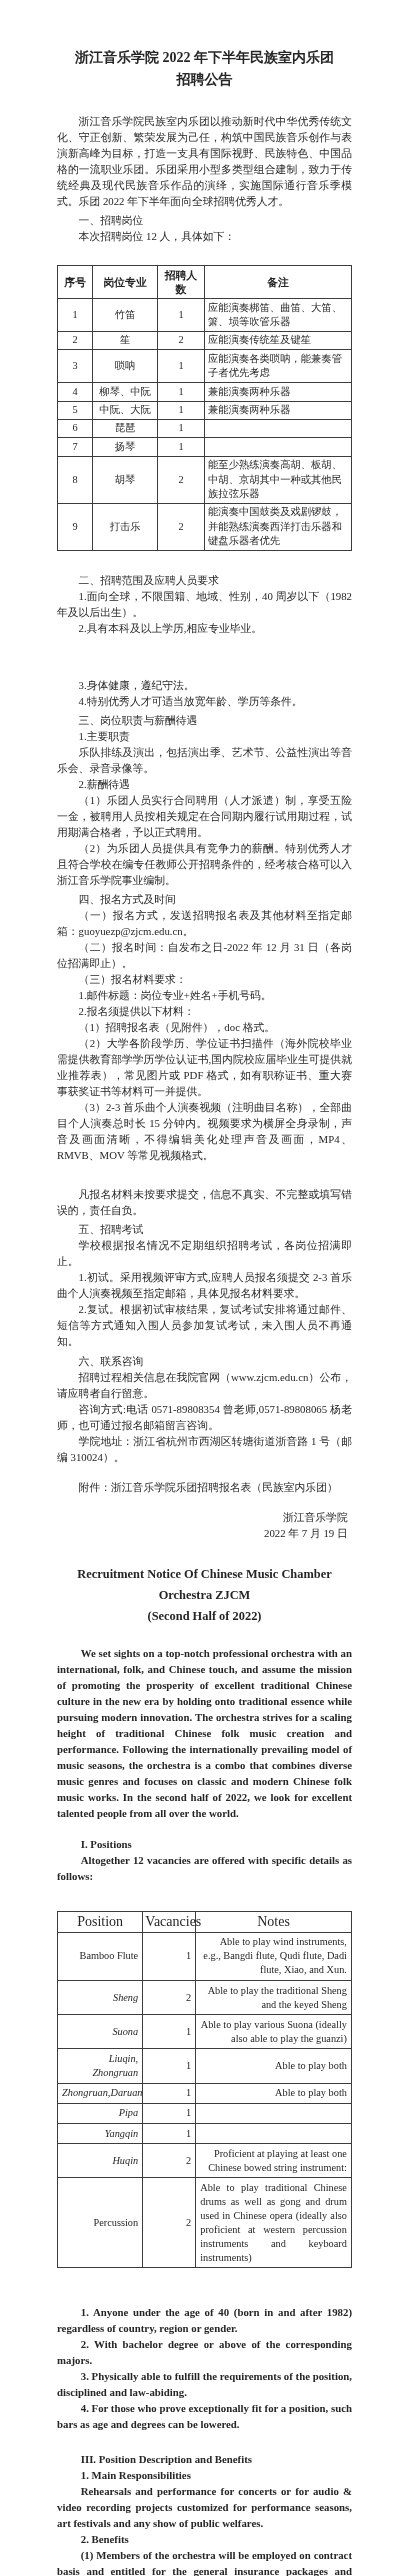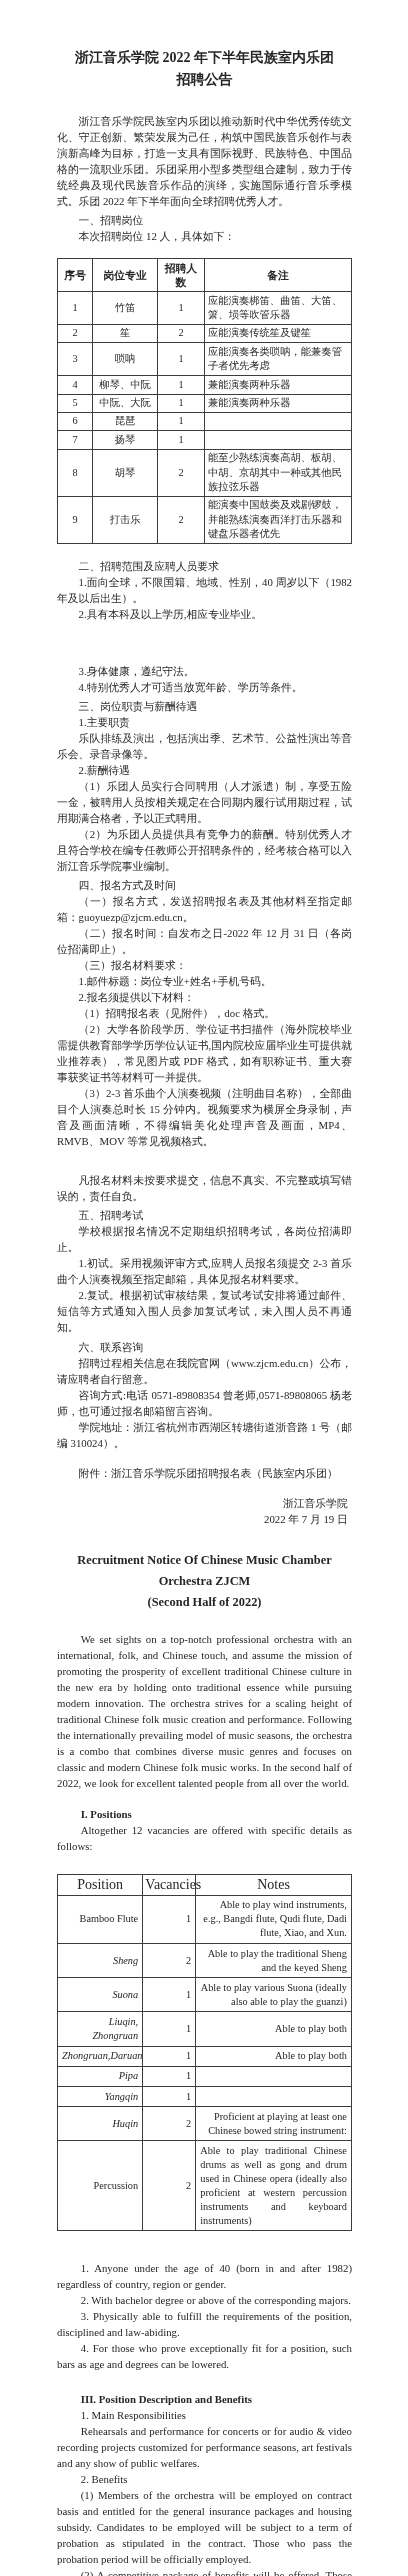--- a/index.html
+++ b/index.html
@@ -9,24 +9,24 @@
     padding:47px 57px 31px 57px;
     font-family:"Liberation Serif","DejaVu Serif",serif;
   }
   
   .cn-title { font-size:14px; font-weight:700; text-align:center; line-height:21.6px; margin:0; }
   .cn p { font-size:10.8px; line-height:16px; margin:0; text-align:justify; text-indent:2em; }
   .cn p.head { font-weight:400; margin-top:3.1px; }
   .cn p.sig { text-align:right; text-indent:0; padding-right:0.4em; }
   
   .en-title { font-size:12.4px; font-weight:700; text-align:center; line-height:20.6px; margin:0 5.2px; }
-  .en p { font-size:10.8px; line-height:16px; margin:0; text-align:justify; text-indent:2.2em; }
+  .en p { font-size:10.8px; line-height:16px; margin:0; text-align:justify; text-indent:2.2em;font-weight:bold; }
   .en p.head { font-weight:700; margin-top:1px; }
   
-  table { width:100%; border-collapse:collapse; table-layout:fixed; margin:14px 0; }
+  table { width:100%; border-collapse:collapse; table-layout:fixed; margin:21px 0; }
   th,td { border:0.8px solid #3c3c3c; vertical-align:middle; }
   .cn-table th { font-size:10.8px; font-weight:700; text-align:center; padding:1.5px 2.1px; line-height:14.4px; }
   .cn-table td { font-size:10.3px; line-height:14.4px; padding:1.5px 3.1px; text-align:center; }
   .cn-table td.note { text-align:left; }
   .en-table th { font-size:14px; font-weight:400; text-align:center; padding:2.6px 2.1px; line-height:14.4px; }
   .en-table td { font-size:10.3px; line-height:14px; padding:2.6px 4.1px; text-align:right; }
   .en-table td.just { text-align:justify; }
   .it { font-style:italic; }
   
   .gap12{height:6.2px;} .gap28{height:14.4px;} .gap36{height:18.5px;}

